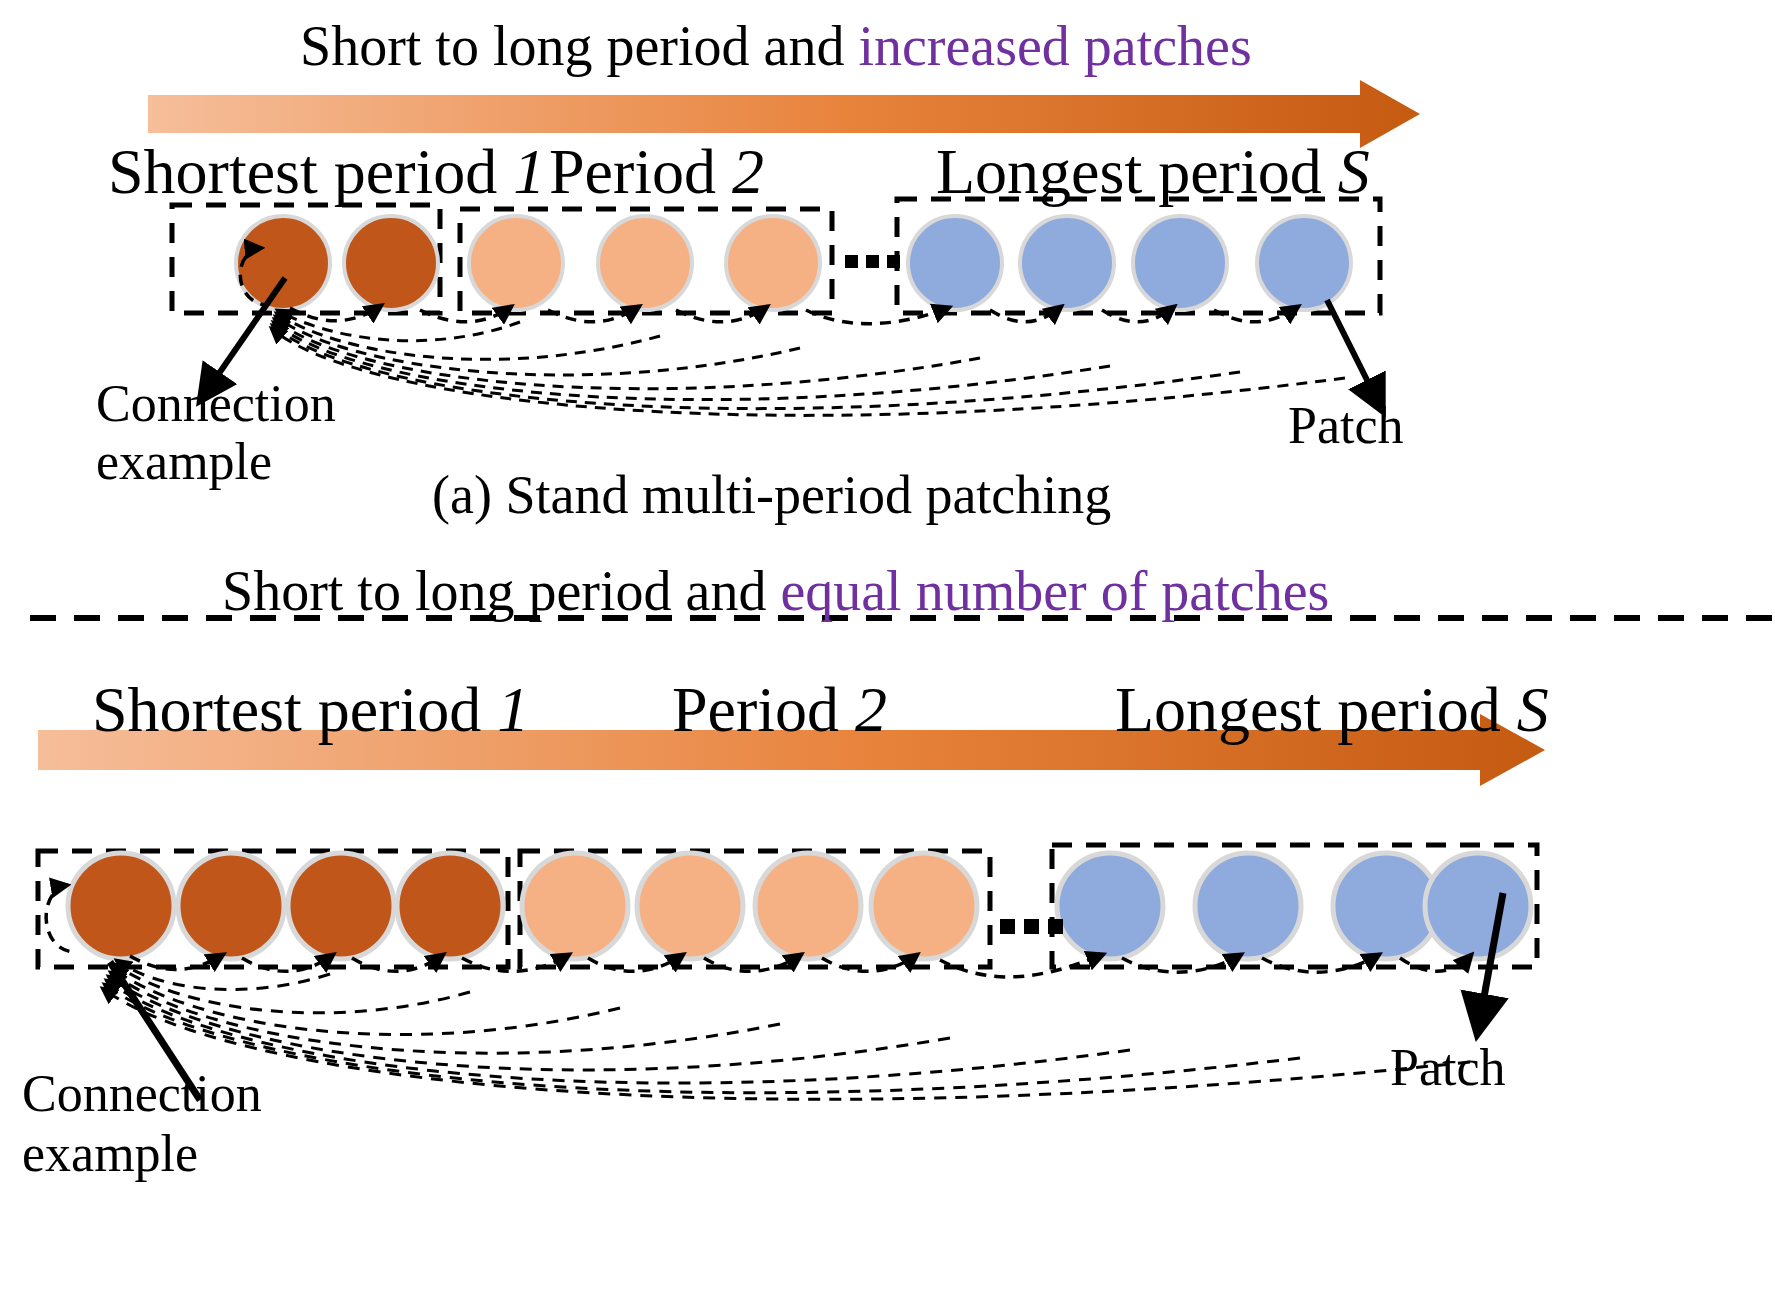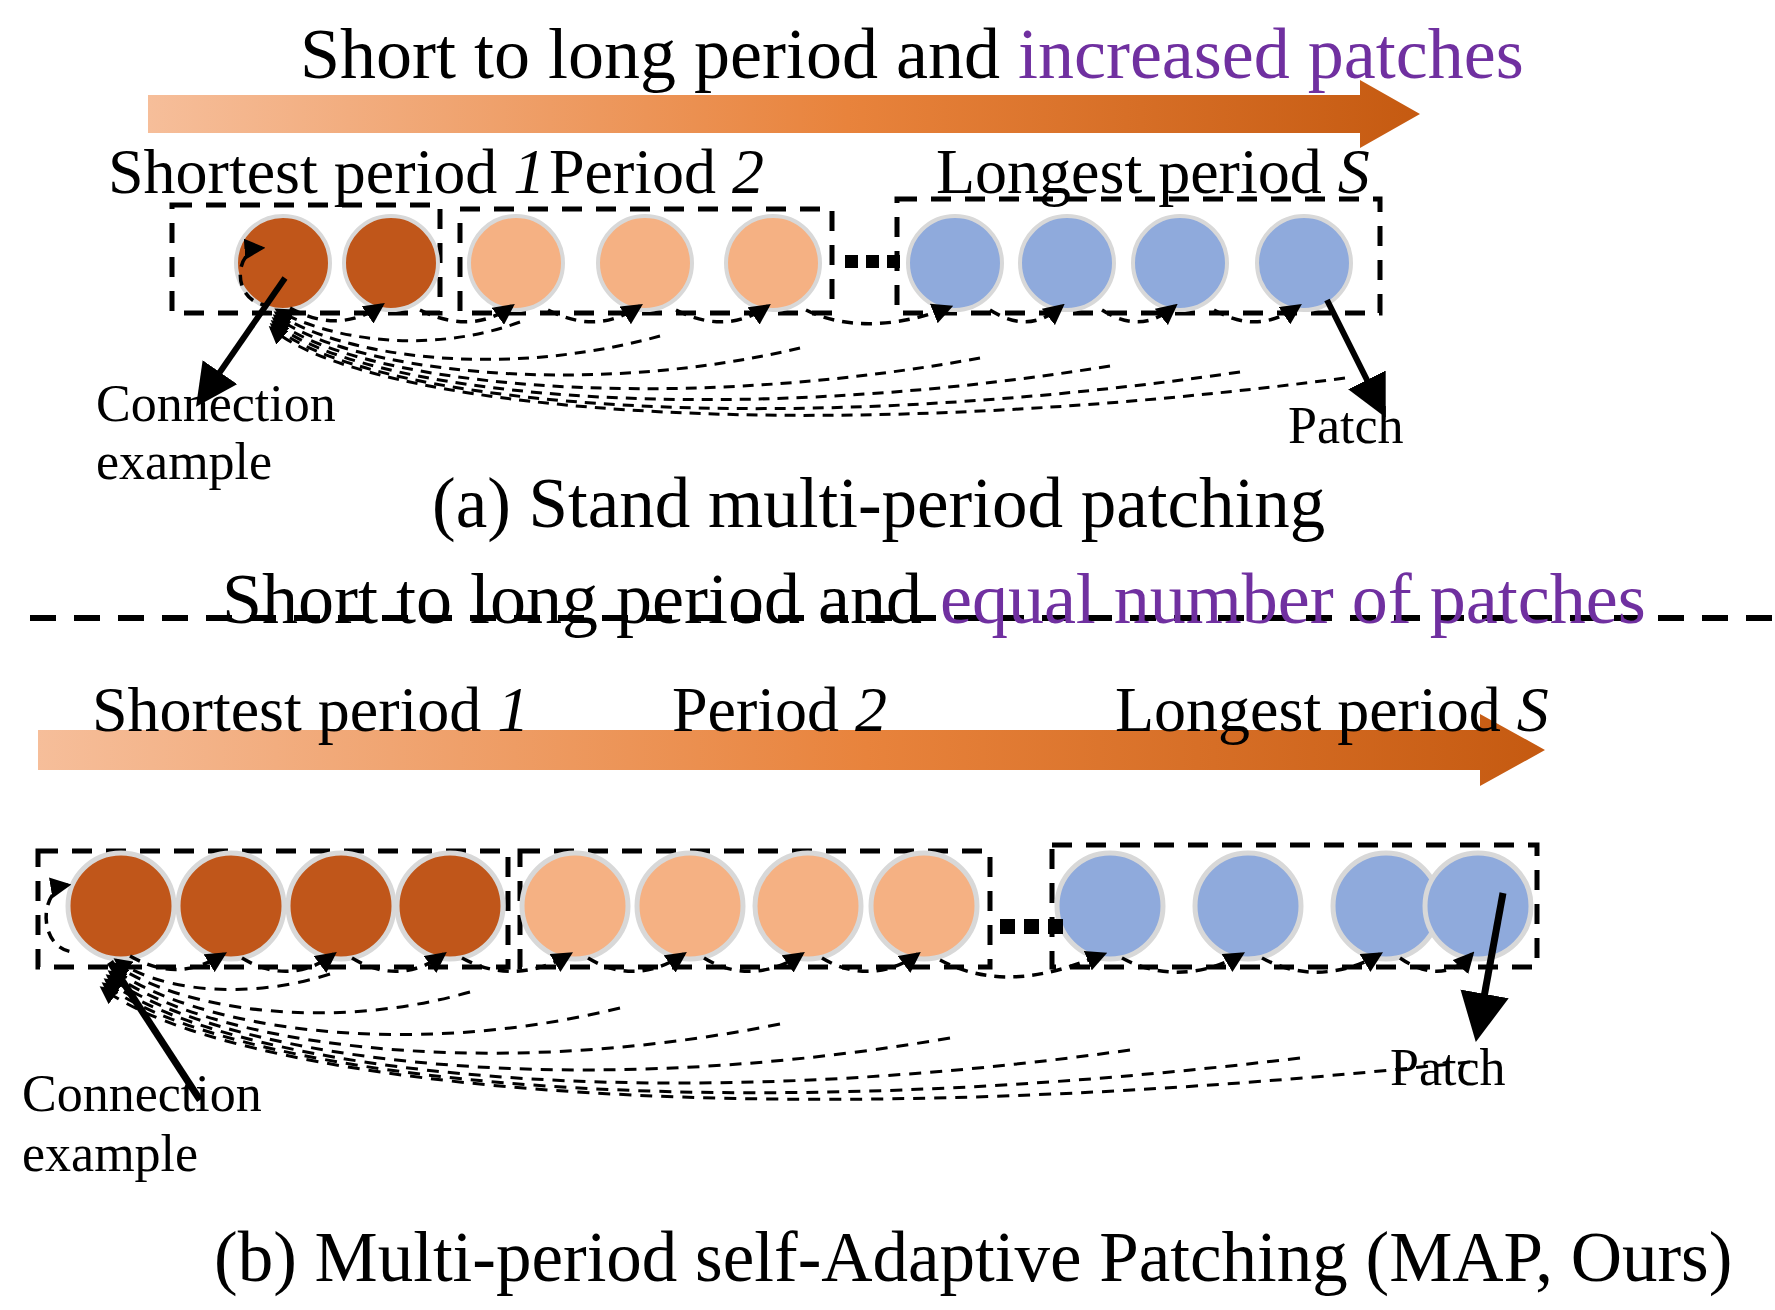--- a/index.html
+++ b/index.html
@@ -5,24 +5,24 @@
   html,body{margin:0;padding:0;background:#ffffff;}
   body{
     width:1775px;height:1310px;position:relative;overflow:hidden;
     font-family:"Liberation Serif","DejaVu Serif",serif;
     color:#000;
   }
   .stage{position:absolute;left:0;top:0;width:1775px;height:1310px;}
   svg.layer{position:absolute;left:0;top:0;width:1775px;height:1310px;pointer-events:none;}
 
   .txt{position:absolute;white-space:nowrap;line-height:1;}
-  .hdr{font-size:72px;}
+  .hdr{font-size:56px;}
   .hdr .accent{color:#7030A0;}
   .plabel{font-size:64px;}
-  .caption{font-size:71px;}
+  .caption{font-size:54px;}
   .annot{font-size:52px;}
   .annot2{font-size:52px;}
   .ital{font-style:italic;}
 </style>
 </head>
 <body>
 
 <div class="stage">
 
   <svg class="layer" viewBox="0 0 1775 1310">
@@ -184,15 +184,14 @@
   <div class="txt plabel" style="left:92px;top:678px;"><span>Shortest period </span><span class="ital">1</span></div>
 
   <div class="txt plabel" style="left:672px;top:678px;"><span>Period </span><span class="ital">2</span></div>
 
   <div class="txt plabel" style="left:1115px;top:678px;"><span>Longest period </span><span class="ital">S</span></div>
 
   <div class="txt annot2" style="left:22px;top:1068px;">Connection</div>
   <div class="txt annot2" style="left:22px;top:1128px;">example</div>
   <div class="txt annot2" style="left:1390px;top:1042px;">Patch</div>
 
-  <div class="txt caption" style="left:214px;top:1222px;">(b) Multi-period self-Adaptive Patching (MAP, Ours)</div>
 
 </div>
 
 </body></html>

